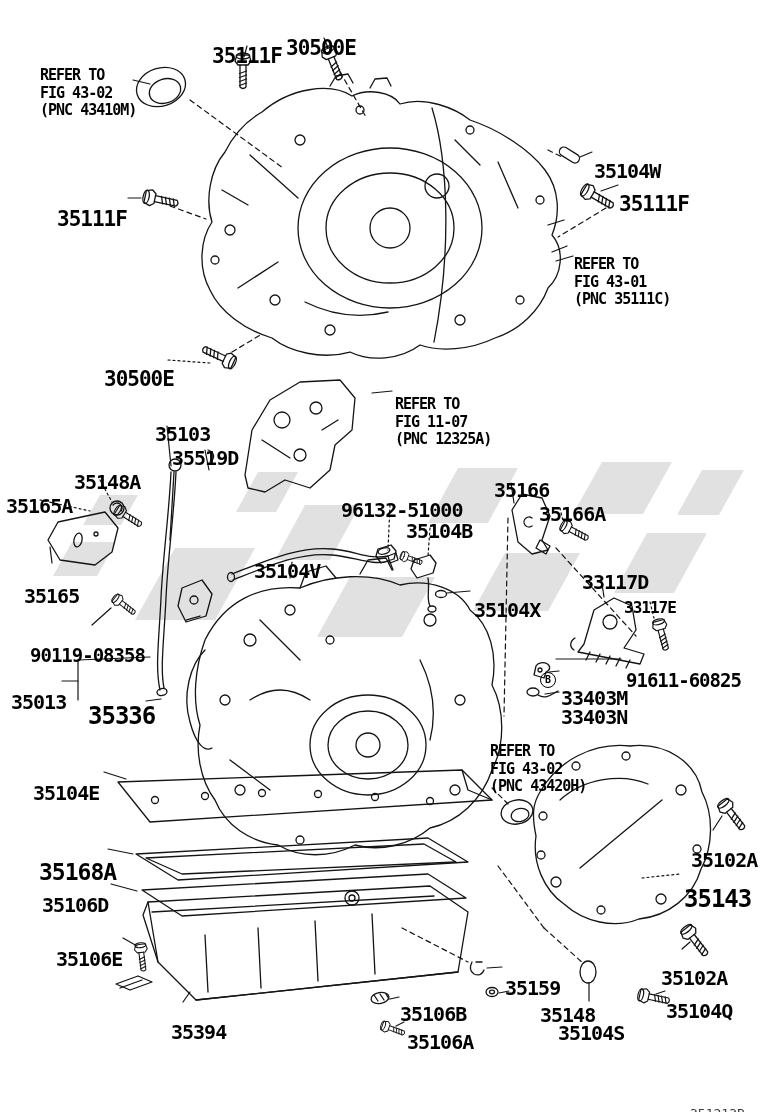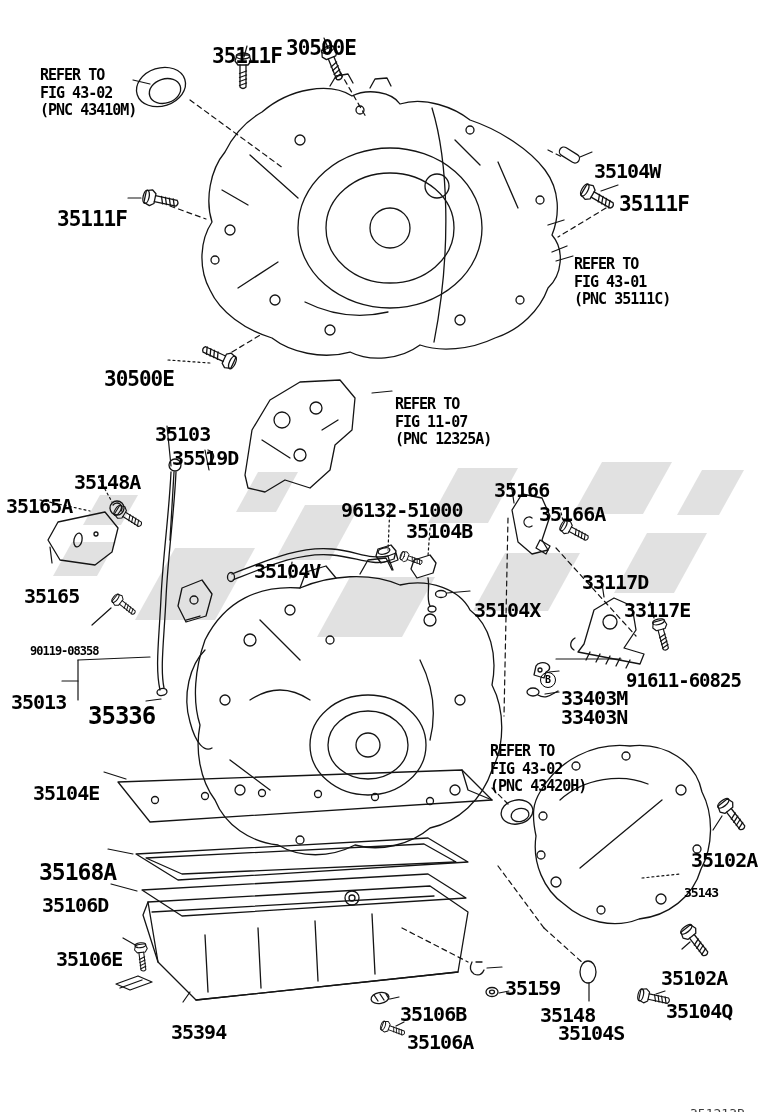--- a/index.html
+++ b/index.html
@@ -345,37 +345,37 @@
       <div class="lbl" style="left: 172px; top: 427px; font-size: 20px;">35519D</div>
       <div class="lbl" style="left: 74px; top: 451px; font-size: 20px;">35148A</div>
       <div class="lbl" style="left: 6px; top: 475px; font-size: 20px;">35165A</div>
       <div class="lbl" style="left: 24px; top: 565px; font-size: 20px;">35165</div>
       <div class="lbl" style="left: 341px; top: 479px; font-size: 20px;">96132-51000</div>
       <div class="lbl" style="left: 406px; top: 500px; font-size: 20px;">35104B</div>
       <div class="lbl" style="left: 254px; top: 540px; font-size: 20px;">35104V</div>
       <div class="lbl" style="left: 494px; top: 459px; font-size: 20px;">35166</div>
       <div class="lbl" style="left: 539px; top: 483px; font-size: 20px;">35166A</div>
       <div class="lbl" style="left: 582px; top: 551px; font-size: 20px;">33117D</div>
-      <div class="lbl" style="left: 624px; top: 579px; font-size: 20px;">33117E</div>
+      <div class="lbl" style="left: 624px; top: 579px; font-size: 16px;">33117E</div>
       <div class="lbl" style="left: 474px; top: 579px; font-size: 20px;">35104X</div>
-      <div class="lbl" style="left: 30px; top: 624px; font-size: 12px;">90119-08358</div>
+      <div class="lbl" style="left: 30px; top: 624px; font-size: 19px;">90119-08358</div>
       <div class="lbl" style="left: 11px; top: 671px; font-size: 20px; text-align: center;">35013</div>
       <div class="lbl" style="left: 88px; top: 682px; font-size: 24px;">35336</div>
       <div class="lbl" style="left: 626px; top: 649px; font-size: 19px;">91611-60825</div>
       <div class="lbl" style="left: 561px; top: 667px; font-size: 20px;">33403M</div>
       <div class="lbl" style="left: 561px; top: 686px; font-size: 20px; text-align: center;">33403N</div>
       <div class="lbl" style="left: 490px; top: 723px; font-size: 15px;">REFER TO
 FIG 43-02
 (PNC 43420H)</div>
       <div class="lbl" style="left: 33px; top: 762px; font-size: 20px;">35104E</div>
       <div class="lbl" style="left: 39px; top: 839px; font-size: 23px;">35168A</div>
       <div class="lbl" style="left: 42px; top: 874px; font-size: 20px;">35106D</div>
       <div class="lbl" style="left: 56px; top: 928px; font-size: 20px;">35106E</div>
       <div class="lbl" style="left: 691px; top: 829px; font-size: 20px;">35102A</div>
-      <div class="lbl" style="left: 684px; top: 865px; font-size: 13px;">35143</div>
+      <div class="lbl" style="left: 684px; top: 865px; font-size: 24px;">35143</div>
       <div class="lbl" style="left: 661px; top: 947px; font-size: 20px;">35102A</div>
       <div class="lbl" style="left: 666px; top: 980px; font-size: 20px;">35104Q</div>
       <div class="lbl" style="left: 505px; top: 957px; font-size: 20px;">35159</div>
       <div class="lbl" style="left: 540px; top: 984px; font-size: 20px;">35148</div>
       <div class="lbl" style="left: 558px; top: 1002px; font-size: 20px;">35104S</div>
       <div class="lbl" style="left: 400px; top: 983px; font-size: 20px;">35106B</div>
       <div class="lbl" style="left: 407px; top: 1011px; font-size: 20px;">35106A</div>
       <div class="lbl" style="left: 171px; top: 1001px; font-size: 20px;">35394</div>
       <div class="lbl circled" style="left: 540px; top: 652px; font-size: 10px;">B</div>
       <div class="lbl light" style="left: 690px; top: 1086px; font-size: 13px;">351213B</div>

